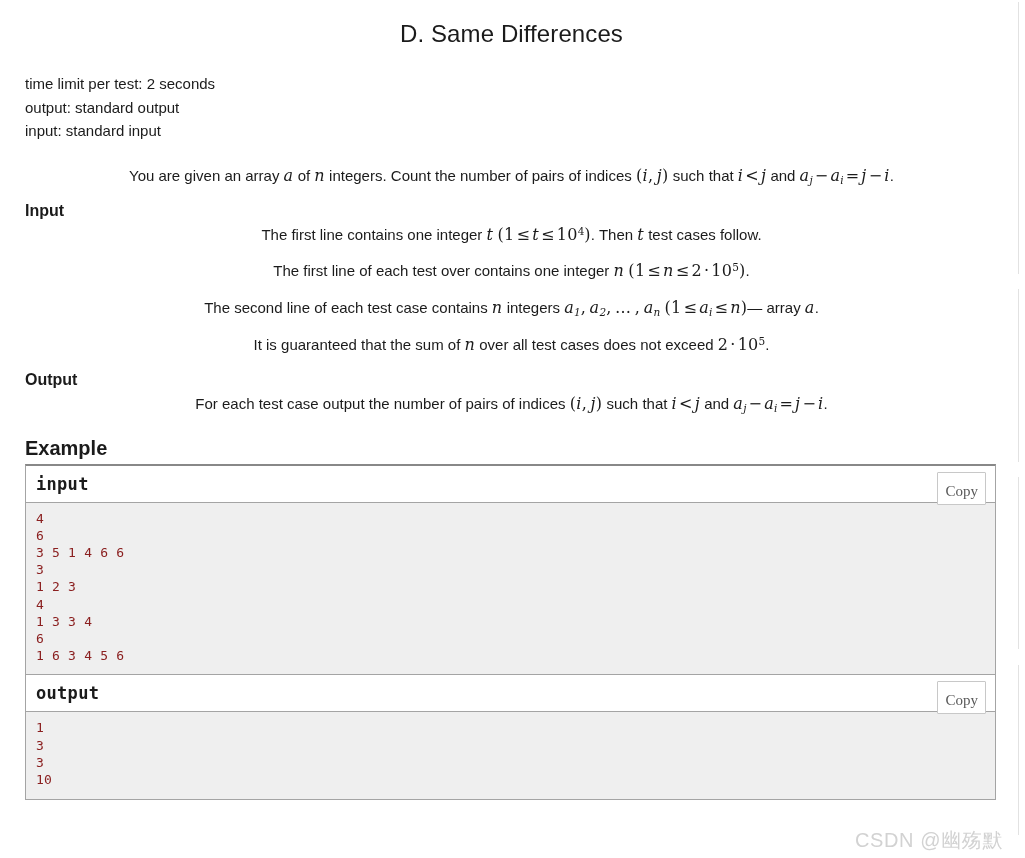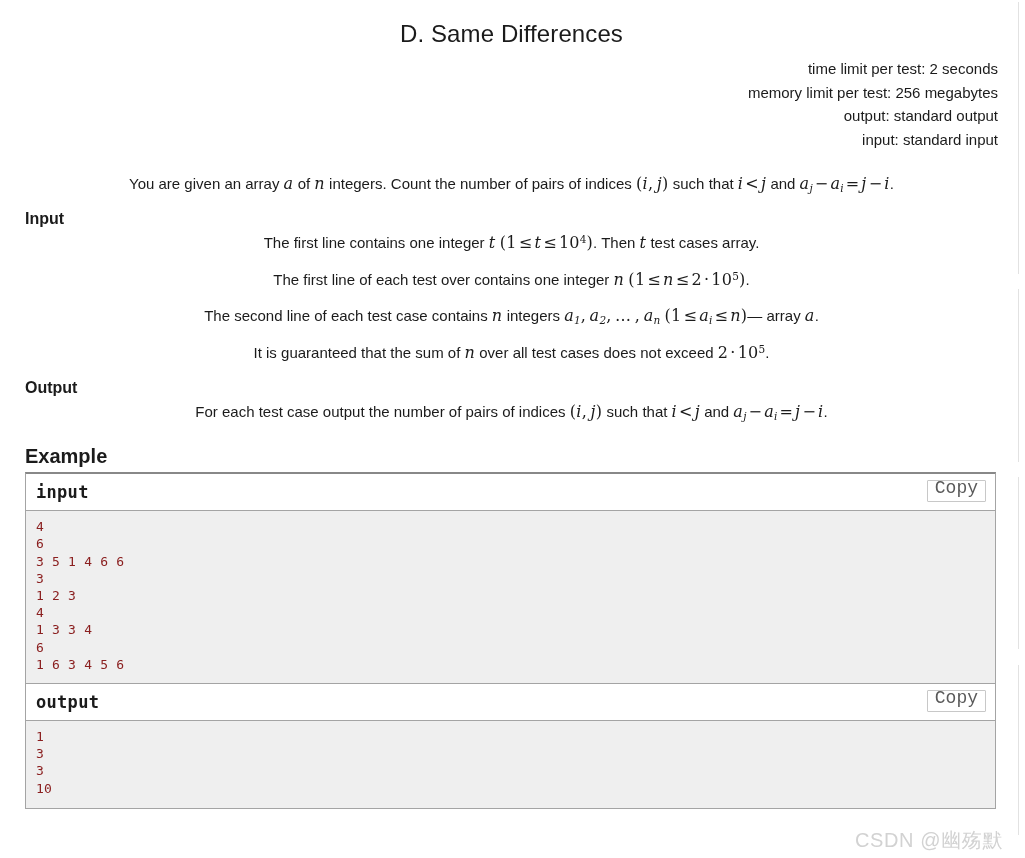--- a/index.html
+++ b/index.html
@@ -35,22 +35,22 @@
   .problem-title {
     text-align: center;
     font-size: 24px;
     font-weight: normal;
     color: #1b1b1b;
     margin: 0;
     padding-top: 20px;
     letter-spacing: 0.1px;
   }
   .limits {
-    text-align: right;
-    margin-top: 9px;
+    text-align: left;
+    margin-top: 24px;
   }
   .limit-line {
     font-size: 15px;
     line-height: 23.5px;
     color: #1b1b1b;
   }
 
   
   .legend {
     margin-top: 22px;
@@ -134,24 +134,24 @@
     color: #1b1b1b;
     letter-spacing: 0.3px;
   }
   .copy-btn {
     position: absolute;
     right: 9px;
     top: 6px;
     border: 1px solid #c8c8c8;
     background: #ffffff;
     color: #5a5a5a;
-    font-family: Liberation Mono, monospace;
-    font-size: 18px;
+    font-family: Liberation Serif, serif;
+    font-size: 15px;
     line-height: 13px;
-    padding: 1px 7px 6px 7px;
+    padding: 12px 7px 6px 7px;
     cursor: pointer;
     border-radius: 1px;
   }
   .sample-pre {
     margin: 0;
     padding: 7px 10px 10px 10px;
     background: #efefef;
     font-family: "DejaVu Sans Mono", "Liberation Mono", monospace;
     font-size: 13px;
     line-height: 17.2px;
@@ -189,21 +189,20 @@
 <body>
 
 <div class="page">
 
   <div class="content">
 
     <div class="problem-header">
       <div class="problem-title">D. Same Differences</div>
       <div class="limits">
         <div class="limit-line">time limit per test: 2 seconds</div>
-        <div class="limit-line">memory limit per test: 256 megabytes</div>
         <div class="limit-line">output: standard output</div>
         <div class="limit-line">input: standard input</div>
       </div>
     </div>
 
     <div class="legend">
       <p class="para"><span>You are given an array</span>
         <span class="m">a</span>
         <span>of</span>
         <span class="m">n</span>
@@ -215,21 +214,21 @@
         <span class="m">a<sub>j</sub><span class="op">−</span>a<sub>i</sub><span class="op">=</span>j<span class="op">−</span>i</span><span>.</span></p>
     </div>
 
     <div class="section">
       <div class="section-title">Input</div>
 
       <p class="para"><span>The first line contains one integer</span>
         <span class="m">t</span>
         <span class="m"><span class="up">(</span><span class="num">1</span><span class="op">≤</span>t<span class="op">≤</span><span class="num">10</span><sup>4</sup><span class="up">)</span></span><span>. Then</span>
         <span class="m">t</span>
-        <span>test cases array.</span></p>
+        <span>test cases follow.</span></p>
 
       <p class="para"><span>The first line of each test over contains one integer</span>
         <span class="m">n</span>
         <span class="m"><span class="up">(</span><span class="num">1</span><span class="op">≤</span>n<span class="op">≤</span><span class="num">2</span><span class="op">·</span><span class="num">10</span><sup>5</sup><span class="up">)</span></span><span>.</span></p>
 
       <p class="para"><span>The second line of each test case contains</span>
         <span class="m">n</span>
         <span>integers</span>
         <span class="m">a<sub>1</sub><span class="up">,</span> a<sub>2</sub><span class="up">, … ,</span> a<sub>n</sub></span>
         <span class="m"><span class="up">(</span><span class="num">1</span><span class="op">≤</span>a<sub>i</sub><span class="op">≤</span>n<span class="up">)</span></span><span>— array</span>

